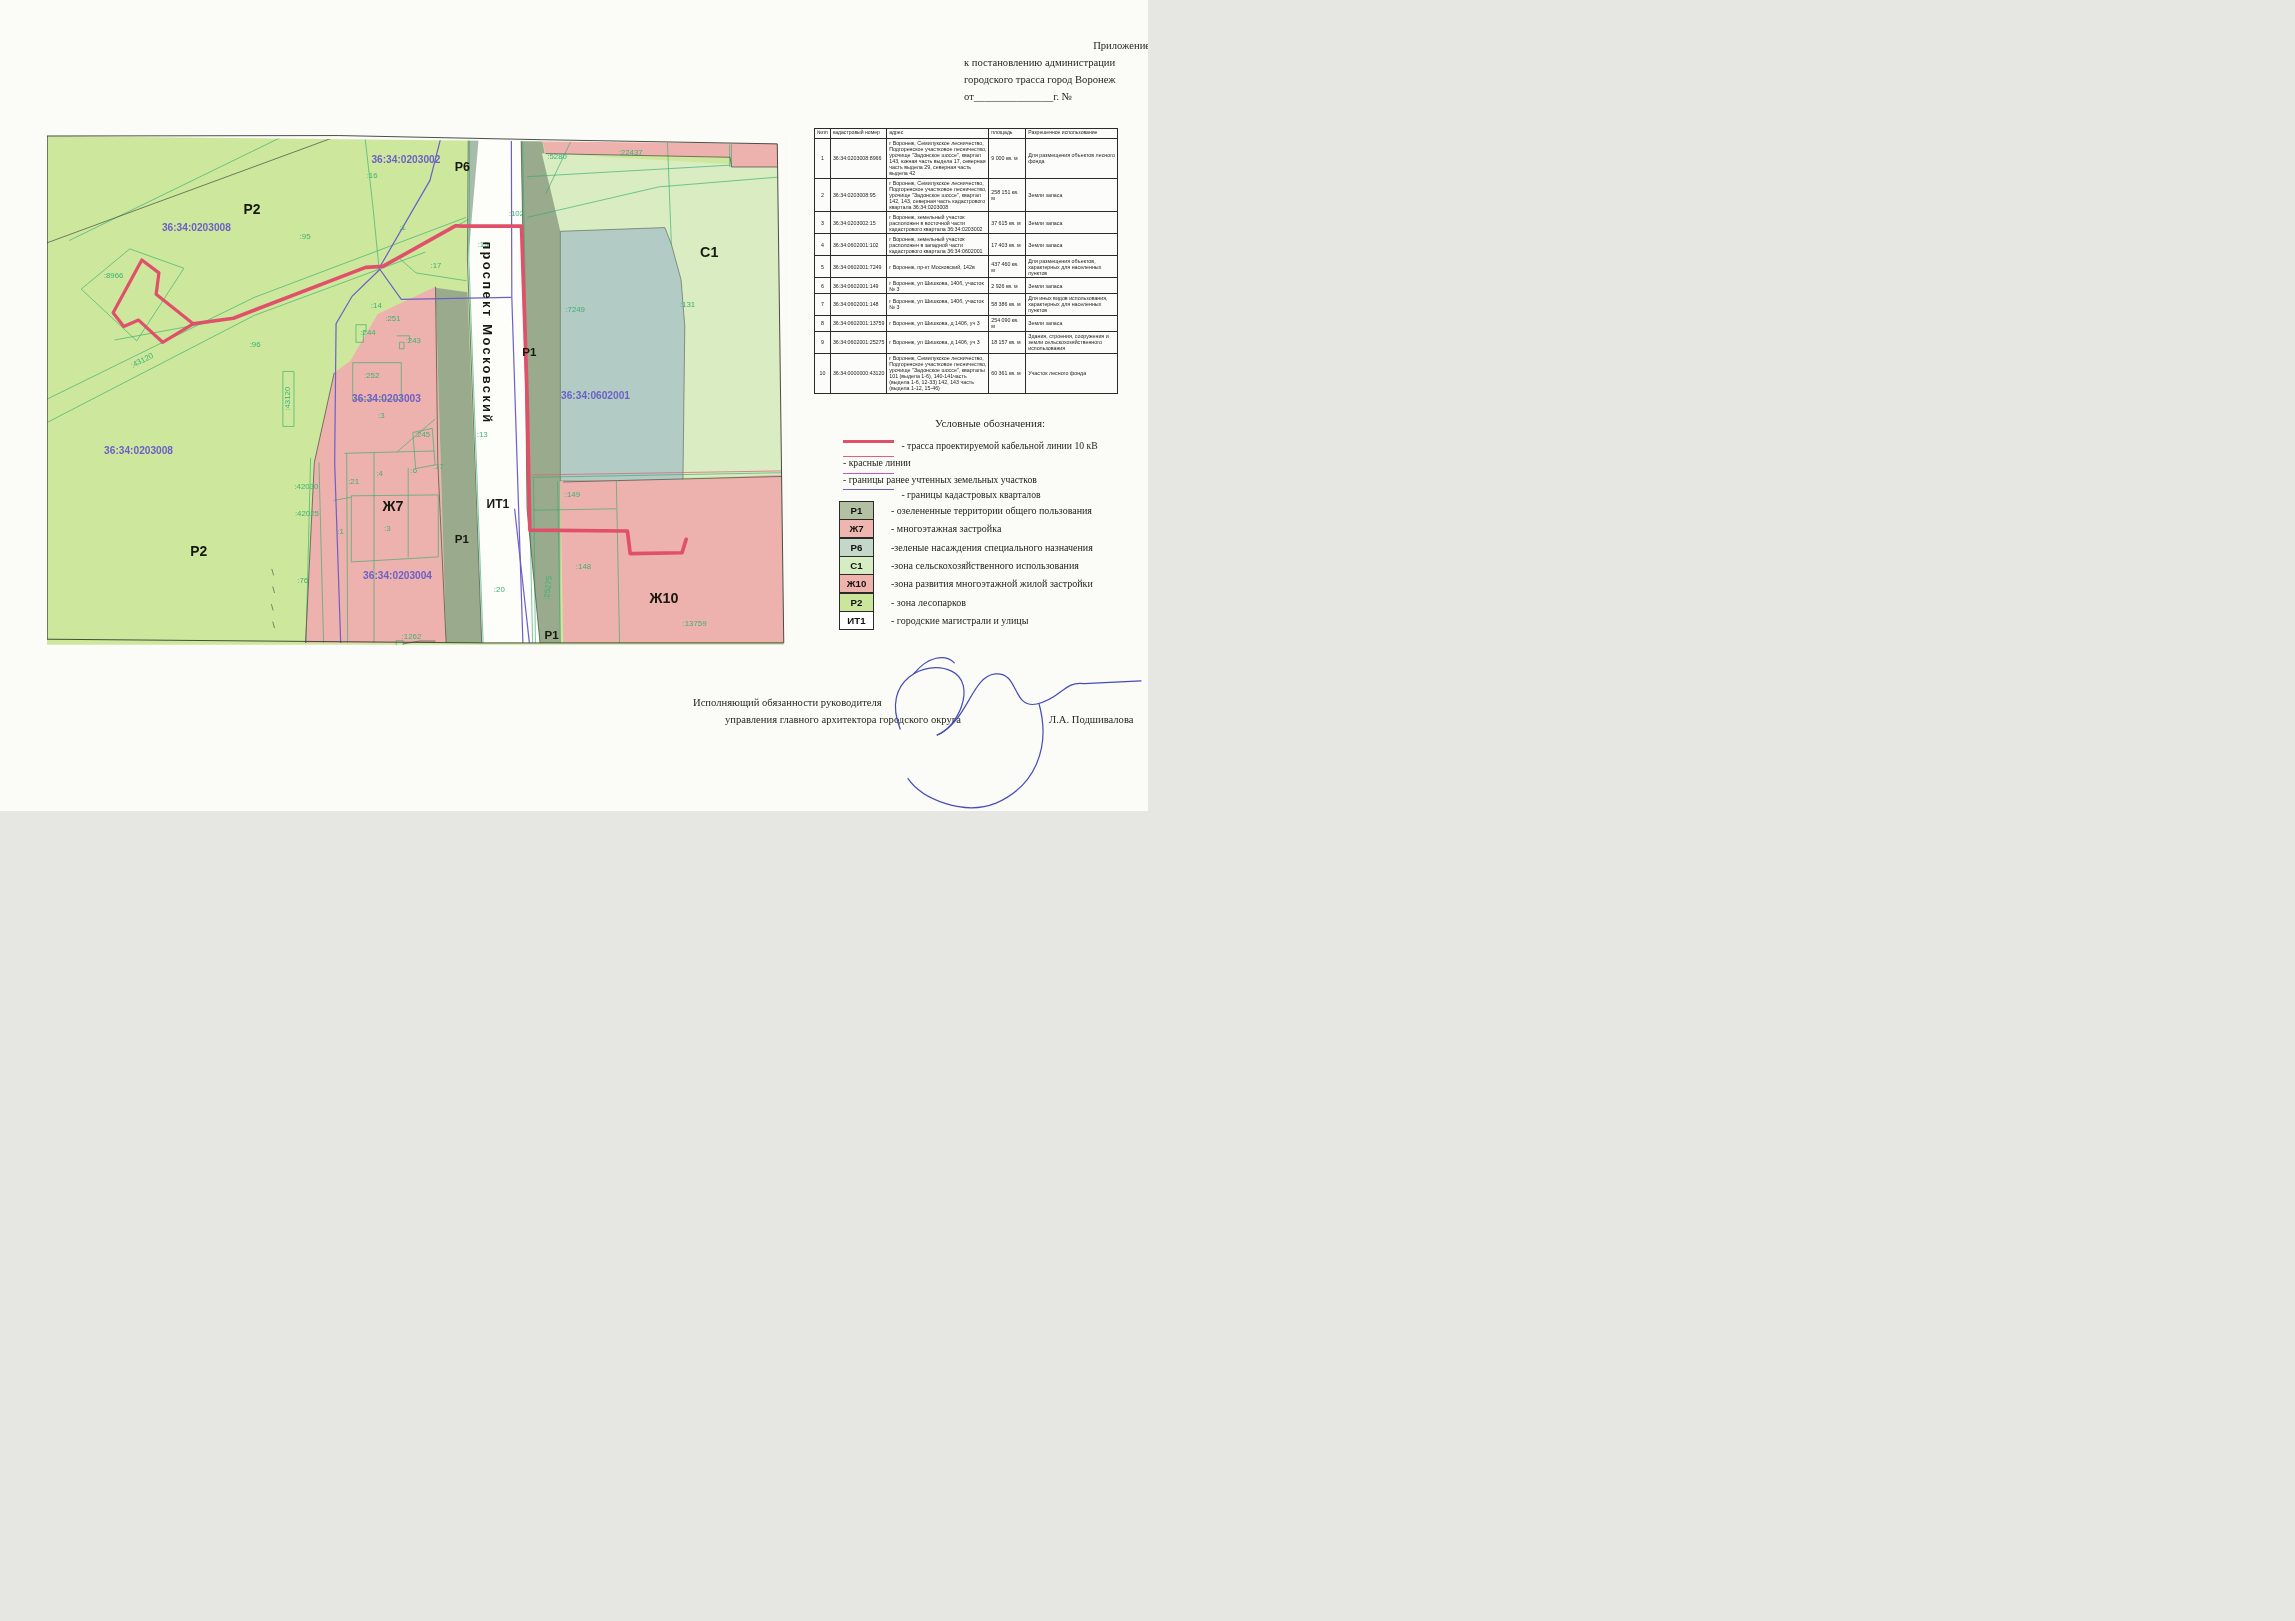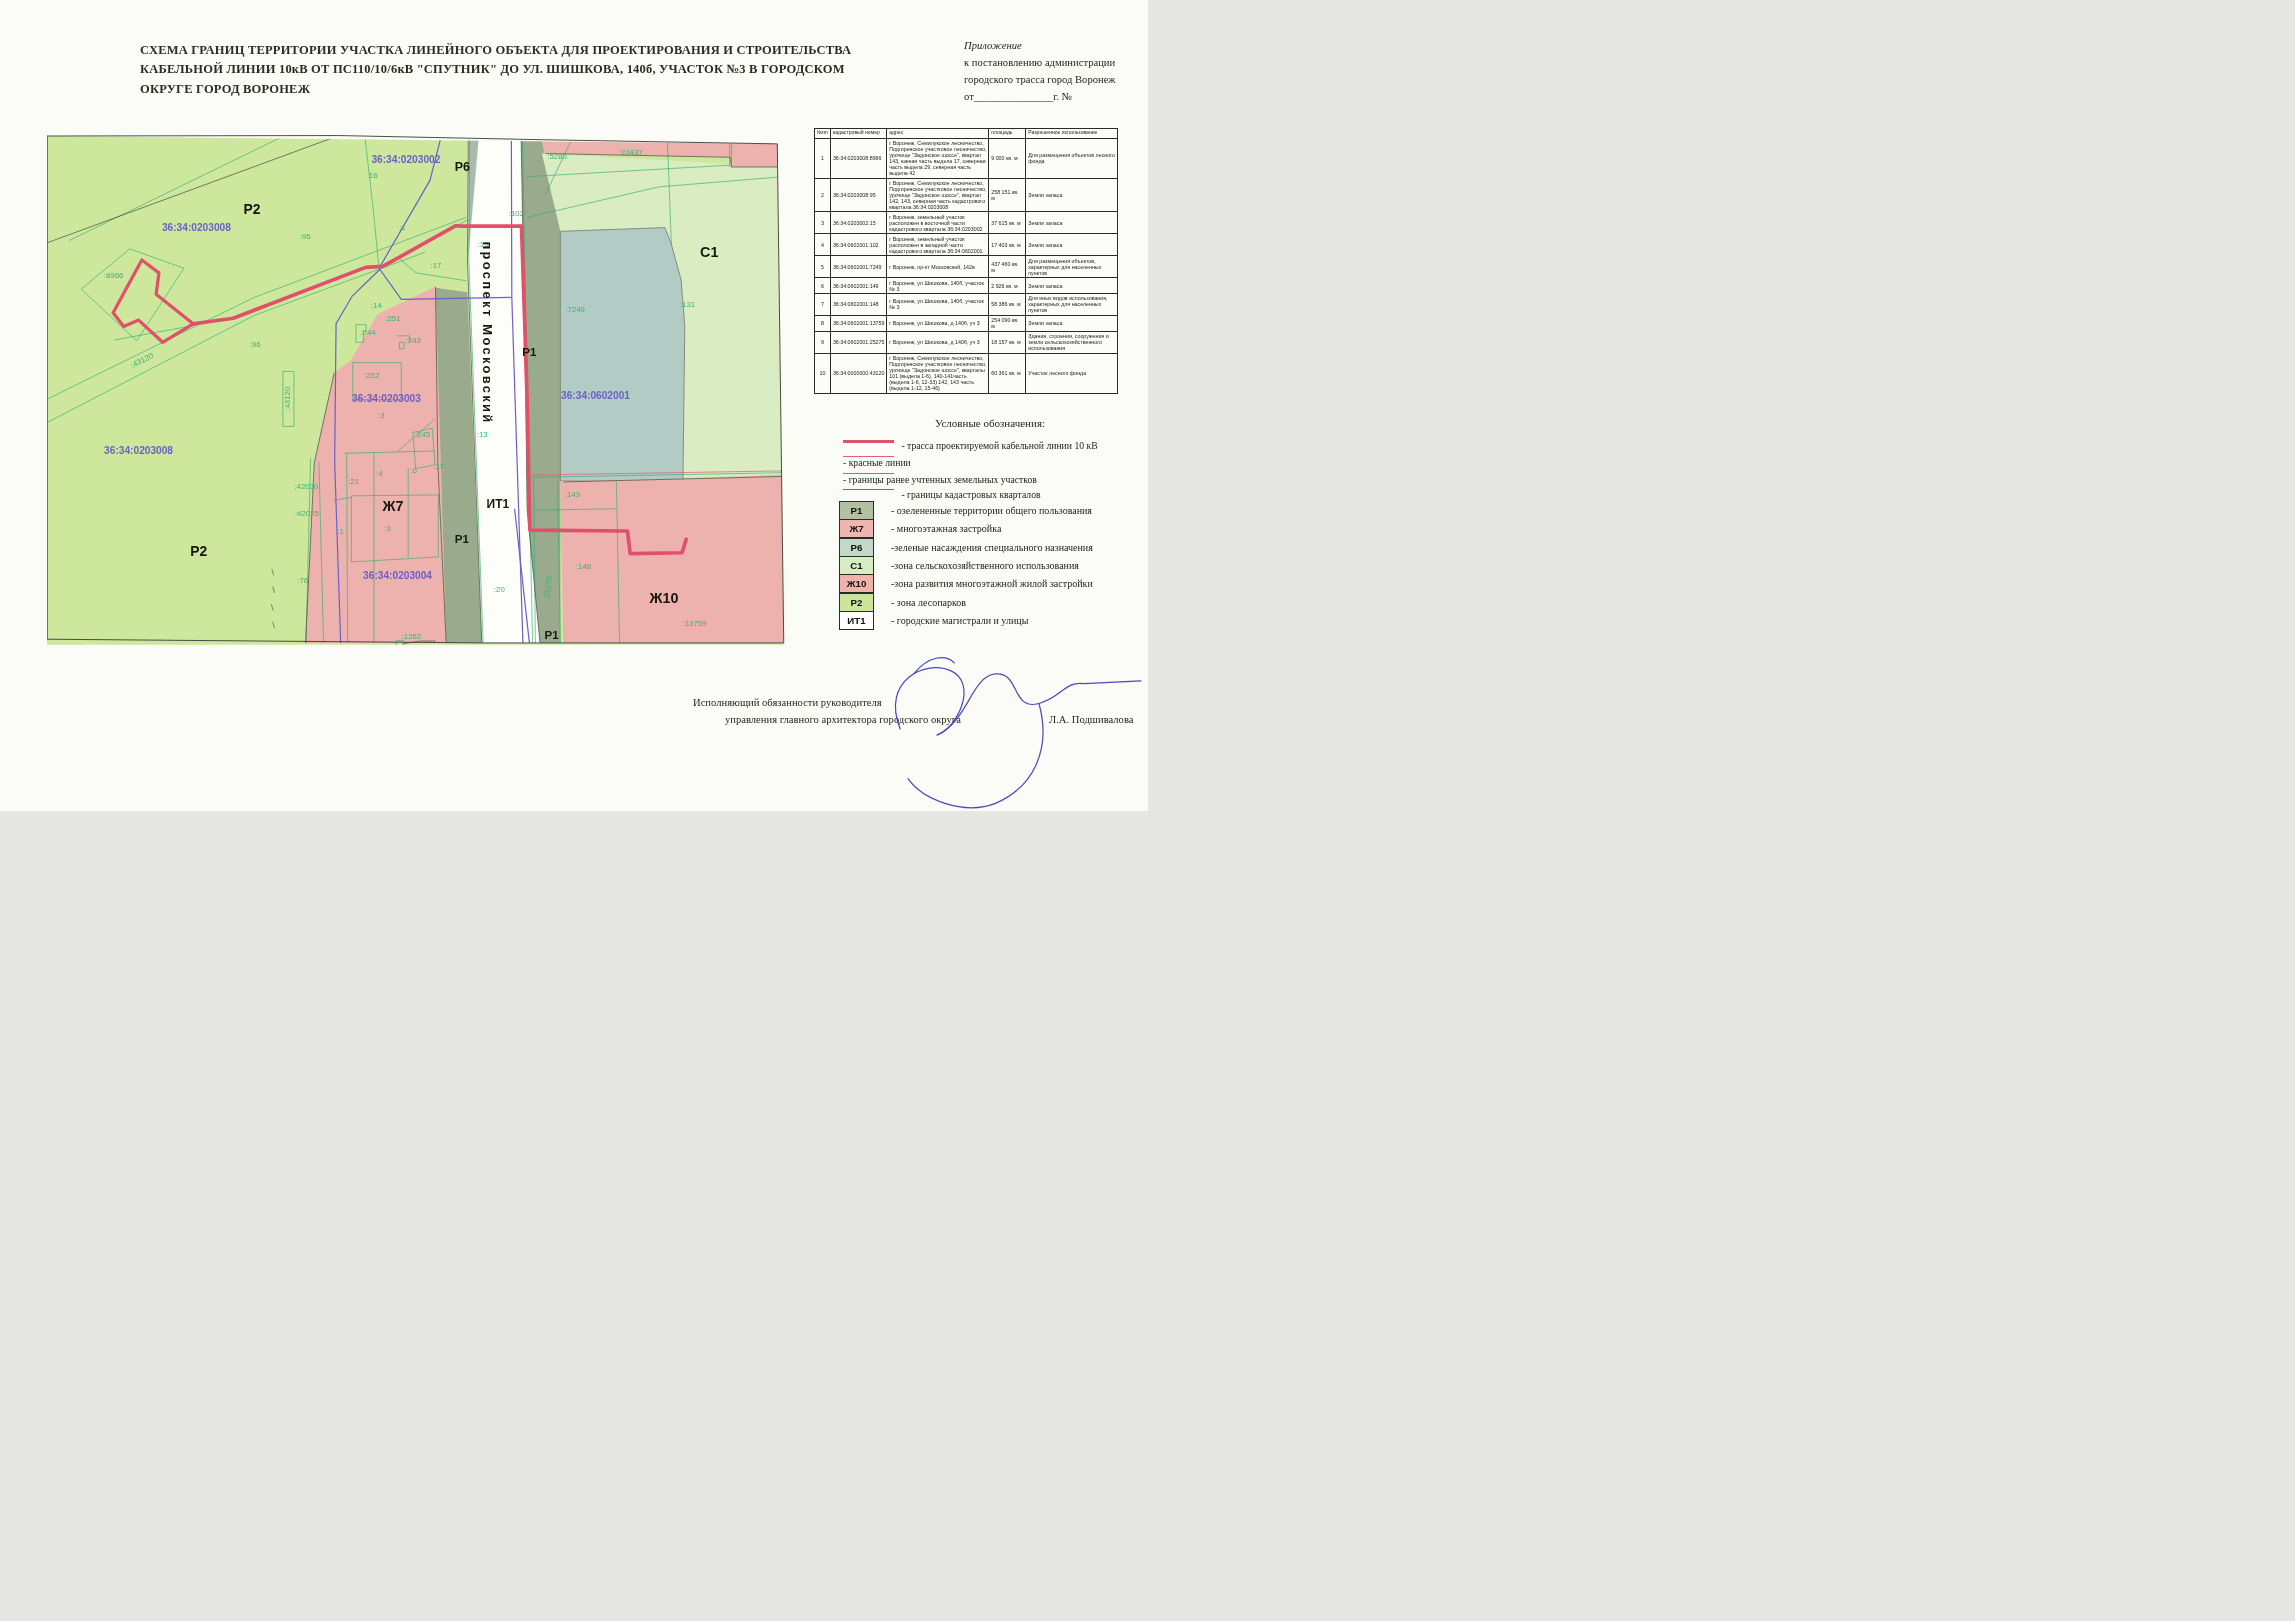--- a/index.html
+++ b/index.html
@@ -2,21 +2,21 @@
 <html style="font-size:7.4px"><head>
 <meta charset="utf-8">
 <style>
   html,body{margin:0;padding:0;background:#e6e6e2;}
   .page{position:relative;width:1148px;height:811px;background:#fbfbf8;overflow:hidden;
         font-family:"Liberation Serif",serif;color:#20261c;}
   .title{position:absolute;left:140px;top:41px;width:713px;font-weight:bold;
          font-size:12.5px;line-height:19.4px;letter-spacing:0.2px;color:#27301f;}
   .appendix{position:absolute;left:964px;top:37px;width:186px;font-size:10.6px;
             line-height:17px;color:#23281c;}
-  .appendix .ln:first-child{text-align:left;font-style:italic;}
+  .appendix .ln:first-child{text-align:right;}
   .doc-table{position:absolute;left:814px;top:128px;border-collapse:collapse;
              font-family:"Liberation Sans",sans-serif;font-size:5.3px;line-height:1.14;
              color:#1d1d1b;background:#fcfcfa;}
   .doc-table th,.doc-table td{border:0.5px solid #2a2a28;padding:1.4px 1.9px;vertical-align:middle;
              text-align:left;font-weight:normal;}
   .doc-table th{font-size:5.1px;}
   .doc-table td.c0{text-align:center;}
   .legend-title{position:absolute;left:916px;top:417px;width:148px;text-align:center;
                 font-size:11px;color:#1e241b;}
   .legend-line{position:absolute;left:843px;height:12px;display:flex;align-items:flex-start;}
@@ -28,25 +28,20 @@
                     font-family:"Liberation Sans",sans-serif;font-weight:bold;font-size:9.7px;color:#111;}
   .legend-zone .lbl{font-size:10px;margin-left:17px;white-space:nowrap;}
   .footer-line{position:absolute;font-size:10.6px;color:#23281c;white-space:nowrap;}
   svg text{font-family:"Liberation Sans",sans-serif;}
 </style>
 </head>
 <body>
 
 <div class="page">
 
-  <div class="title">
-    <div>СХЕМА ГРАНИЦ ТЕРРИТОРИИ УЧАСТКА ЛИНЕЙНОГО ОБЪЕКТА ДЛЯ ПРОЕКТИРОВАНИЯ И СТРОИТЕЛЬСТВА</div>
-    <div>КАБЕЛЬНОЙ ЛИНИИ 10кВ  ОТ ПС110/10/6кВ "СПУТНИК"  ДО УЛ. ШИШКОВА, 140б, УЧАСТОК №3 В ГОРОДСКОМ</div>
-    <div>ОКРУГЕ ГОРОД ВОРОНЕЖ</div>
-  </div>
   <div class="appendix">
     <div class="ln">Приложение</div>
     <div class="ln">к постановлению администрации</div>
     <div class="ln">городского трасса город Воронеж</div>
     <div class="ln">от_______________г. №</div>
   </div>
 
   <svg id="map-svg" style="position:absolute;left:47px;top:133px" width="740" height="512" viewBox="102 288 1600 1106">
       <g>
         <polygon points="102,288 1700,288 1700,1394 102,1394" fill="#cde89c" stroke="none" stroke-width="1.2"></polygon>

